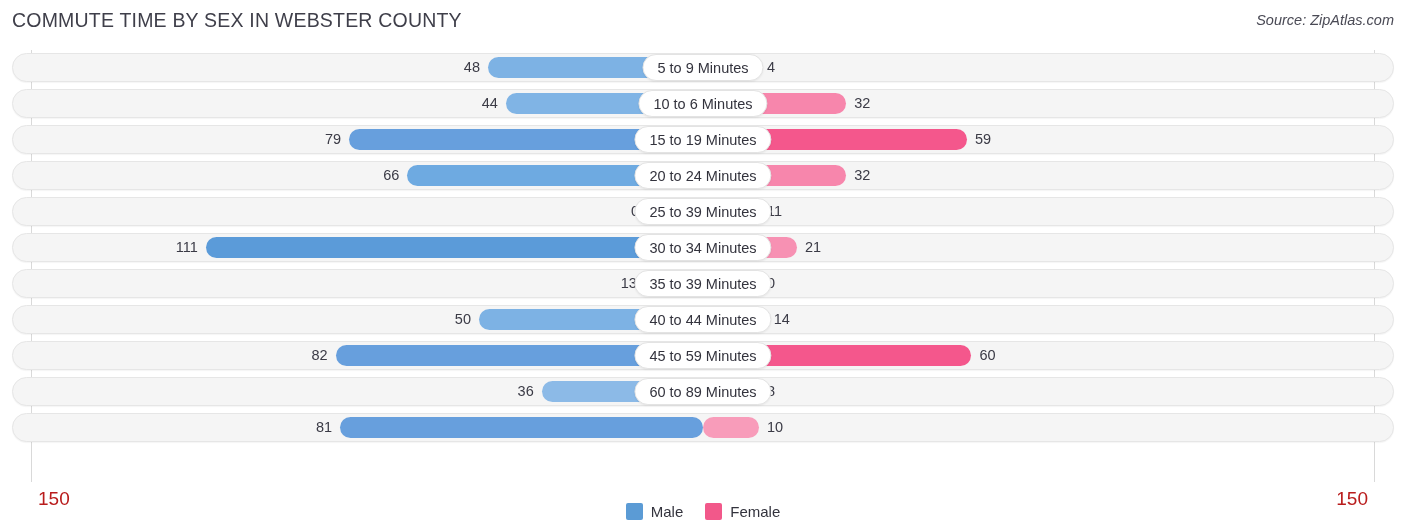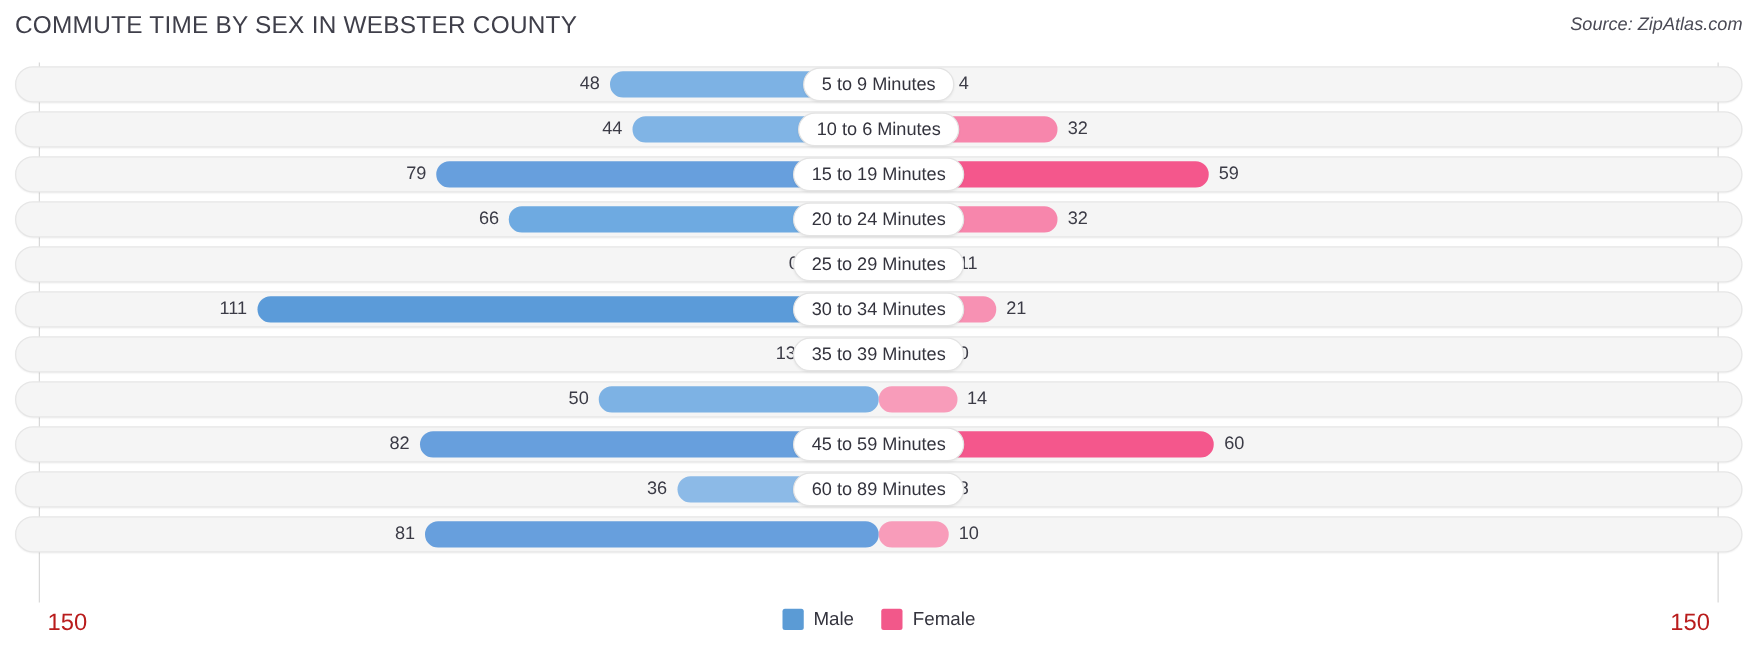--- a/index.html
+++ b/index.html
@@ -144,21 +144,21 @@
     font-size: 19px;
     color: #b91c1c;
   }
   .axis-min { left: 38px; }
   .axis-max { right: 38px; }
 
   .legend {
     position: absolute;
     left: 0;
     right: 0;
-    top: 3px;
+    top: 19px;
     display: flex;
     justify-content: center;
     align-items: center;
     gap: 22px;
   }
   .legend-item {
     display: flex;
     align-items: center;
     gap: 8px;
     font-size: 15px;
@@ -214,21 +214,21 @@
           <div class="bar bar-female" style="width: 143.147px; background: rgb(247, 134, 172);"></div>
           <div class="val val-female" style="left: 854.147px;">32</div>
           <div class="pill">20 to 24 Minutes</div>
         </div>
         <div class="row">
           <div class="track"></div>
           <div class="bar bar-male" style="width: 56px; background: rgb(167, 201, 236);"></div>
           <div class="val val-male" style="right: 767px;">0</div>
           <div class="bar bar-female" style="width: 56px; background: rgb(248, 156, 186);"></div>
           <div class="val val-female" style="left: 767px;">11</div>
-          <div class="pill">25 to 29 Minutes</div>
+          <div class="pill">25 to 39 Minutes</div>
         </div>
         <div class="row">
           <div class="track"></div>
           <div class="bar bar-male" style="width: 497.28px; background: rgb(91, 155, 217);"></div>
           <div class="val val-male" style="right: 1208.28px;">111</div>
           <div class="bar bar-female" style="width: 93.94px; background: rgb(247, 145, 179);"></div>
           <div class="val val-female" style="left: 804.94px;">21</div>
           <div class="pill">30 to 34 Minutes</div>
         </div>
         <div class="row">
@@ -238,20 +238,21 @@
           <div class="bar bar-female" style="width: 56px; background: rgb(249, 167, 195);"></div>
           <div class="val val-female" style="left: 767px;">0</div>
           <div class="pill">35 to 39 Minutes</div>
         </div>
         <div class="row">
           <div class="track"></div>
           <div class="bar bar-male" style="width: 224px; background: rgb(125, 178, 228);"></div>
           <div class="val val-male" style="right: 935px;">50</div>
           <div class="bar bar-female" style="width: 62.6267px; background: rgb(248, 156, 186);"></div>
           <div class="val val-female" style="left: 773.627px;">14</div>
+          <div class="pill">40 to 44 Minutes</div>
         </div>
         <div class="row">
           <div class="track"></div>
           <div class="bar bar-male" style="width: 367.36px; background: rgb(103, 159, 221);"></div>
           <div class="val val-male" style="right: 1078.36px;">82</div>
           <div class="bar bar-female" style="width: 268.4px; background: rgb(244, 87, 140);"></div>
           <div class="val val-female" style="left: 979.4px;">60</div>
           <div class="pill">45 to 59 Minutes</div>
         </div>
         <div class="row">

